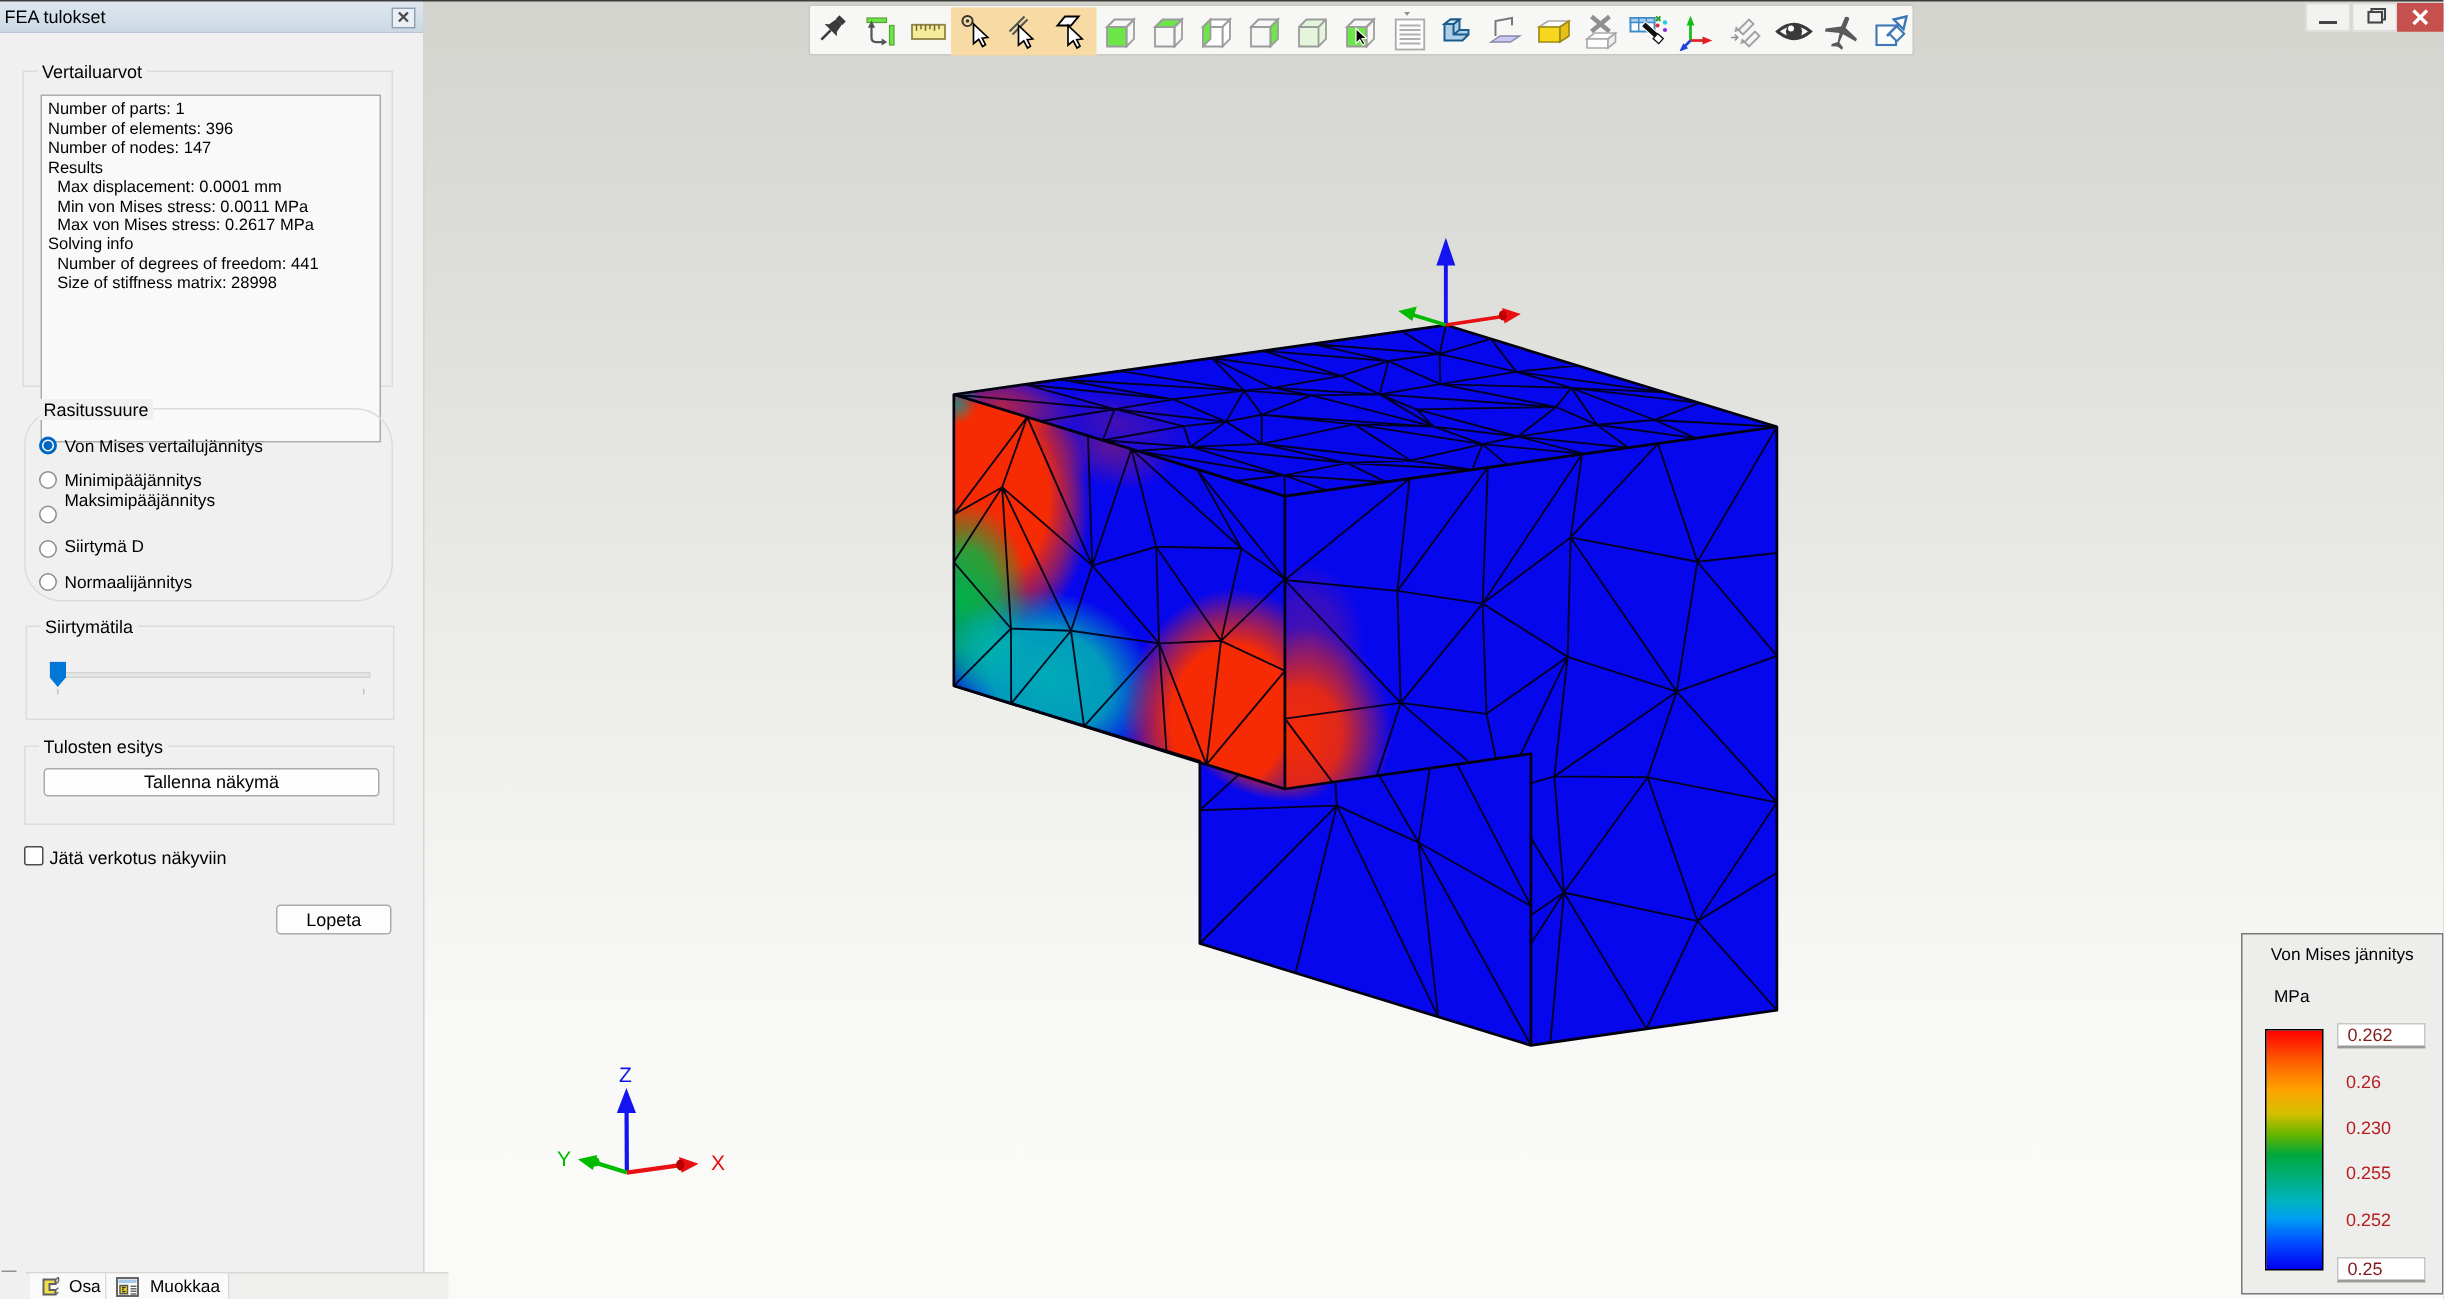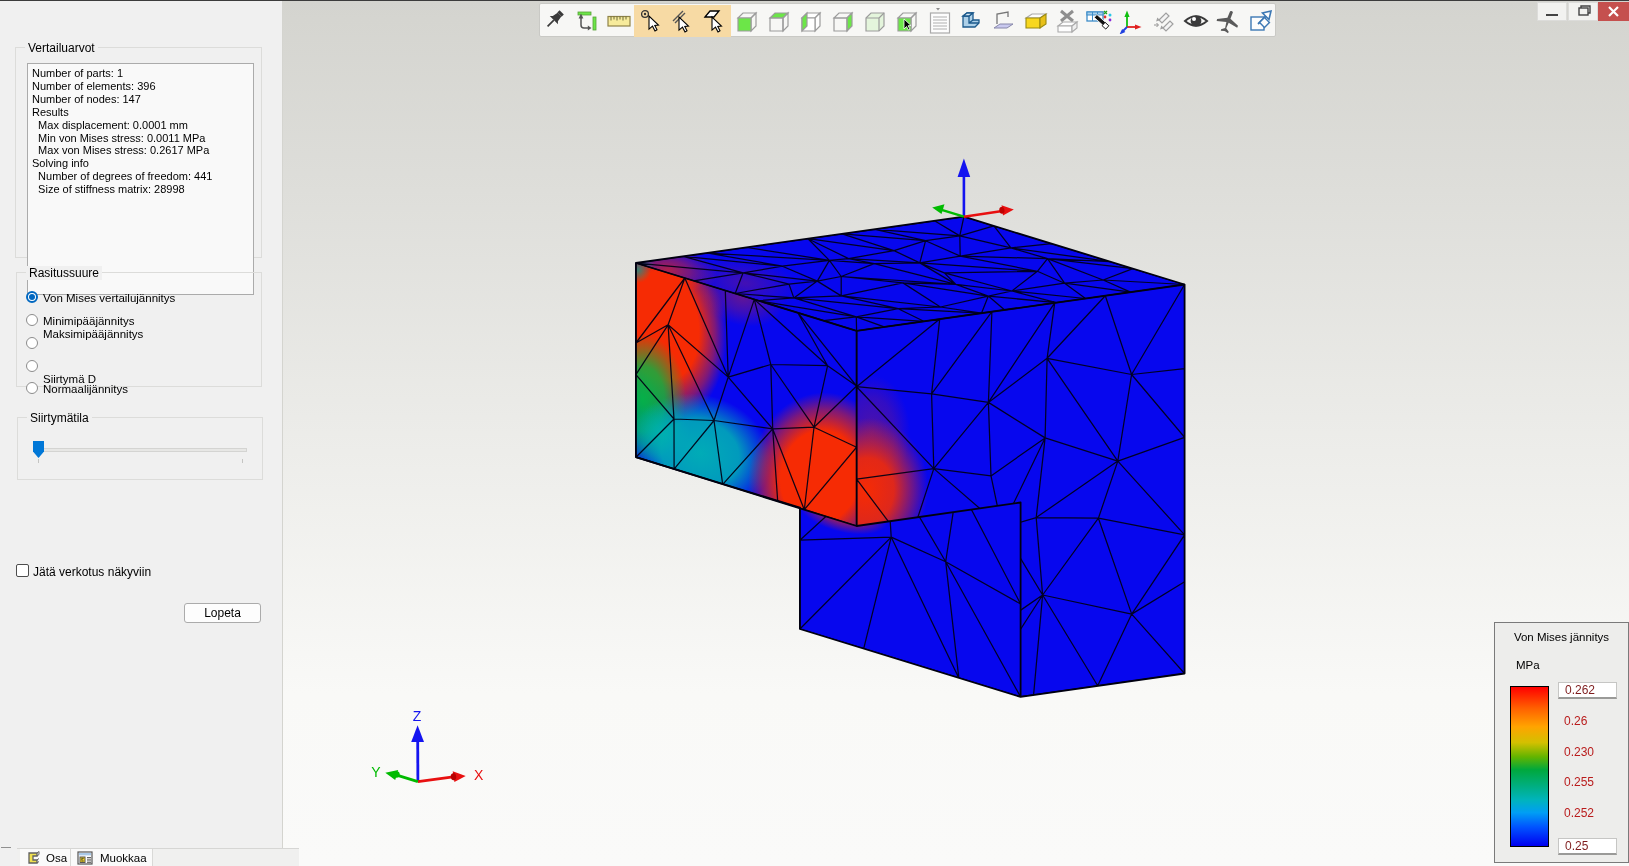--- a/index.html
+++ b/index.html
@@ -12,21 +12,21 @@
 #titlebar { position:absolute; left:0; top:1px; width:282px; height:21px;
   background:linear-gradient(180deg,#DEE7EF 0%,#CBD8E4 100%); border-bottom:1px solid #B9C6D2; }
 #titlebar .t { position:absolute; left:3px; top:3px; font-size:12px; color:#000; }
 #closebox { position:absolute; right:5px; top:4px; width:16px; height:14px; background:#E9EFF5;
   border:1px solid #8FA0B1; color:#4A4A4A; font-size:11px; line-height:12px; text-align:center; font-weight:bold; }
 .group { position:absolute; border:1px solid #DCDCDA; }
 .group .lbl { position:absolute; top:-7px; left:9px; background:#F0F0F0; padding:0 3px; font-size:12px; color:#000; white-space:nowrap; }
 #g1 { left:15px; top:47px; width:247px; height:211px; }
 #statbox { position:absolute; left:11px; top:15px; width:227px; height:232px; background:#F9F9F9;
   border:1px solid #ABABAB; font-size:11px; line-height:12.9px; padding:3px 0 0 4px; color:#000; white-space:pre; }
-#g2 { left:16px; top:272px; width:246px; height:115px; }
+#g2 { left:16px; top:272px; width:246px; height:129px;border-radius:25px; }
 .radio { position:absolute; left:9px; width:12px; height:12px; border-radius:50%; border:1px solid #8C8C8C; background:#FFFFFF; }
 .radio.sel { border:2px solid #0067C0; background:#fff; }
 .radio.sel::after { content:""; position:absolute; left:1px; top:1px; width:6px; height:6px; border-radius:50%; background:#0067C0; }
 .rlbl { position:absolute; left:26px; font-size:11.5px; color:#000; white-space:nowrap; }
 #g3 { left:17px; top:417px; width:246px; height:63px; }
 #track { position:absolute; left:16px; top:30px; width:213px; height:4px; background:#E7E7E5; border:1px solid #D4D4D2; }
 #thumb { position:absolute; left:15px; top:23px; width:11px; height:17px; background:#0077D7;
   clip-path:polygon(0 0,100% 0,100% 62%,50% 100%,0 62%); }
 .tick { position:absolute; top:41px; width:1px; height:4px; background:#C4C4C2; }
 #g4 { left:16px; top:497px; width:247px; height:53px; }
@@ -375,20 +375,24 @@
   <div id="lbar"></div>
   <div class="lvalbox" style="top:59px;">0.262</div>
   <div class="lval" style="top:91px;">0.26</div>
   <div class="lval" style="top:122px;">0.230</div>
   <div class="lval" style="top:152px;">0.255</div>
   <div class="lval" style="top:183px;">0.252</div>
   <div class="lvalbox" style="top:215px;">0.25</div>
 </div>
 
 <div id="panel">
+  <div id="titlebar">
+      <span class="t">FEA tulokset</span>
+      <div id="closebox">✕</div>
+    </div>
   <div class="group" id="g1">
       <div class="lbl">Vertailuarvot</div>
       <div id="statbox">Number of parts: 1
 Number of elements: 396
 Number of nodes: 147
 Results
   Max displacement: 0.0001 mm
   Min von Mises stress: 0.0011 MPa
   Max von Mises stress: 0.2617 MPa
 Solving info
@@ -397,31 +401,35 @@
     </div>
   <div class="group" id="g2">
       <div class="lbl">Rasitussuure</div>
     <div class="radio sel" style="top:18px;"></div>
       <div class="rlbl" style="top:19px;">Von Mises vertailujännitys</div>
     <div class="radio" style="top:41px;"></div>
       <div class="rlbl" style="top:42px;">Minimipääjännitys</div>
     <div class="radio" style="top:64px;"></div>
       <div class="rlbl" style="top:55px;">Maksimipääjännitys</div>
     <div class="radio" style="top:87px;"></div>
-      <div class="rlbl" style="top:100px;">Siirtymä D</div>
+      <div class="rlbl" style="top:86px;">Siirtymä D</div>
     <div class="radio" style="top:109px;"></div>
       <div class="rlbl" style="top:110px;">Normaalijännitys</div>
   </div>
   <div class="group" id="g3">
       <div class="lbl">Siirtymätila</div>
     <div id="track"></div>
       <div id="thumb"></div>
     <div class="tick" style="left:20px;"></div>
       <div class="tick" style="left:224px;"></div>
   </div>
+  <div class="group" id="g4">
+      <div class="lbl">Tulosten esitys</div>
+      <div id="savebtn">Tallenna näkymä</div>
+    </div>
   <div id="chk"></div>
     <div id="chklbl">Jätä verkotus näkyviin</div>
   <div id="lopeta">Lopeta</div>
   <div id="tabbar">
     <div class="tab" id="tab1">
         <svg class="tabicon" style="position:absolute;left:7px;top:2px" width="14" height="14">
           <polygon points="2,2 10,2 10,5 6,5 6,9 10,9 10,12 2,12" fill="#F0E050" stroke="#606060" stroke-width="1.3"></polygon>
           <path d="M10 2 l2 -1.5 M10 5 l2 -1.5 M10 9 l2 -1.5 M10 12 l2 -1.5 M12 0.5 l0 3" stroke="#606060" stroke-width="1" fill="none"></path>
         </svg>
         <span class="tx" style="left:26px;">Osa</span>

